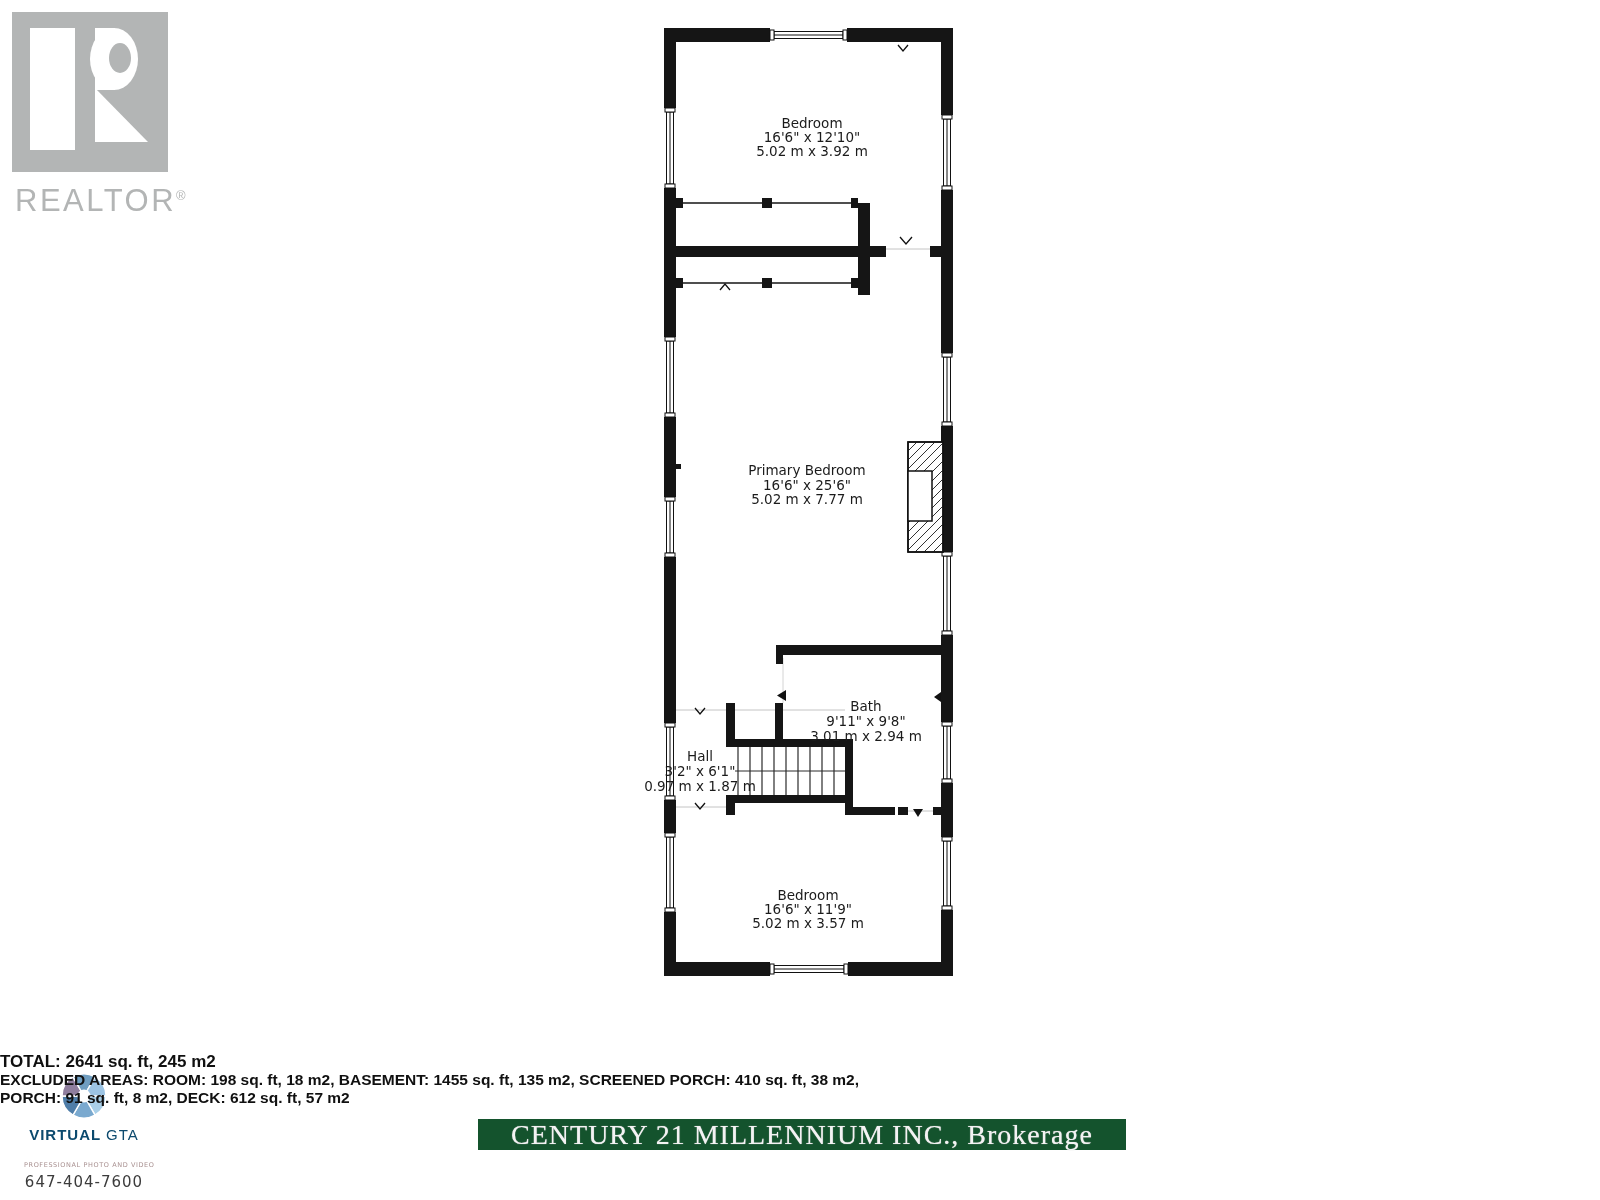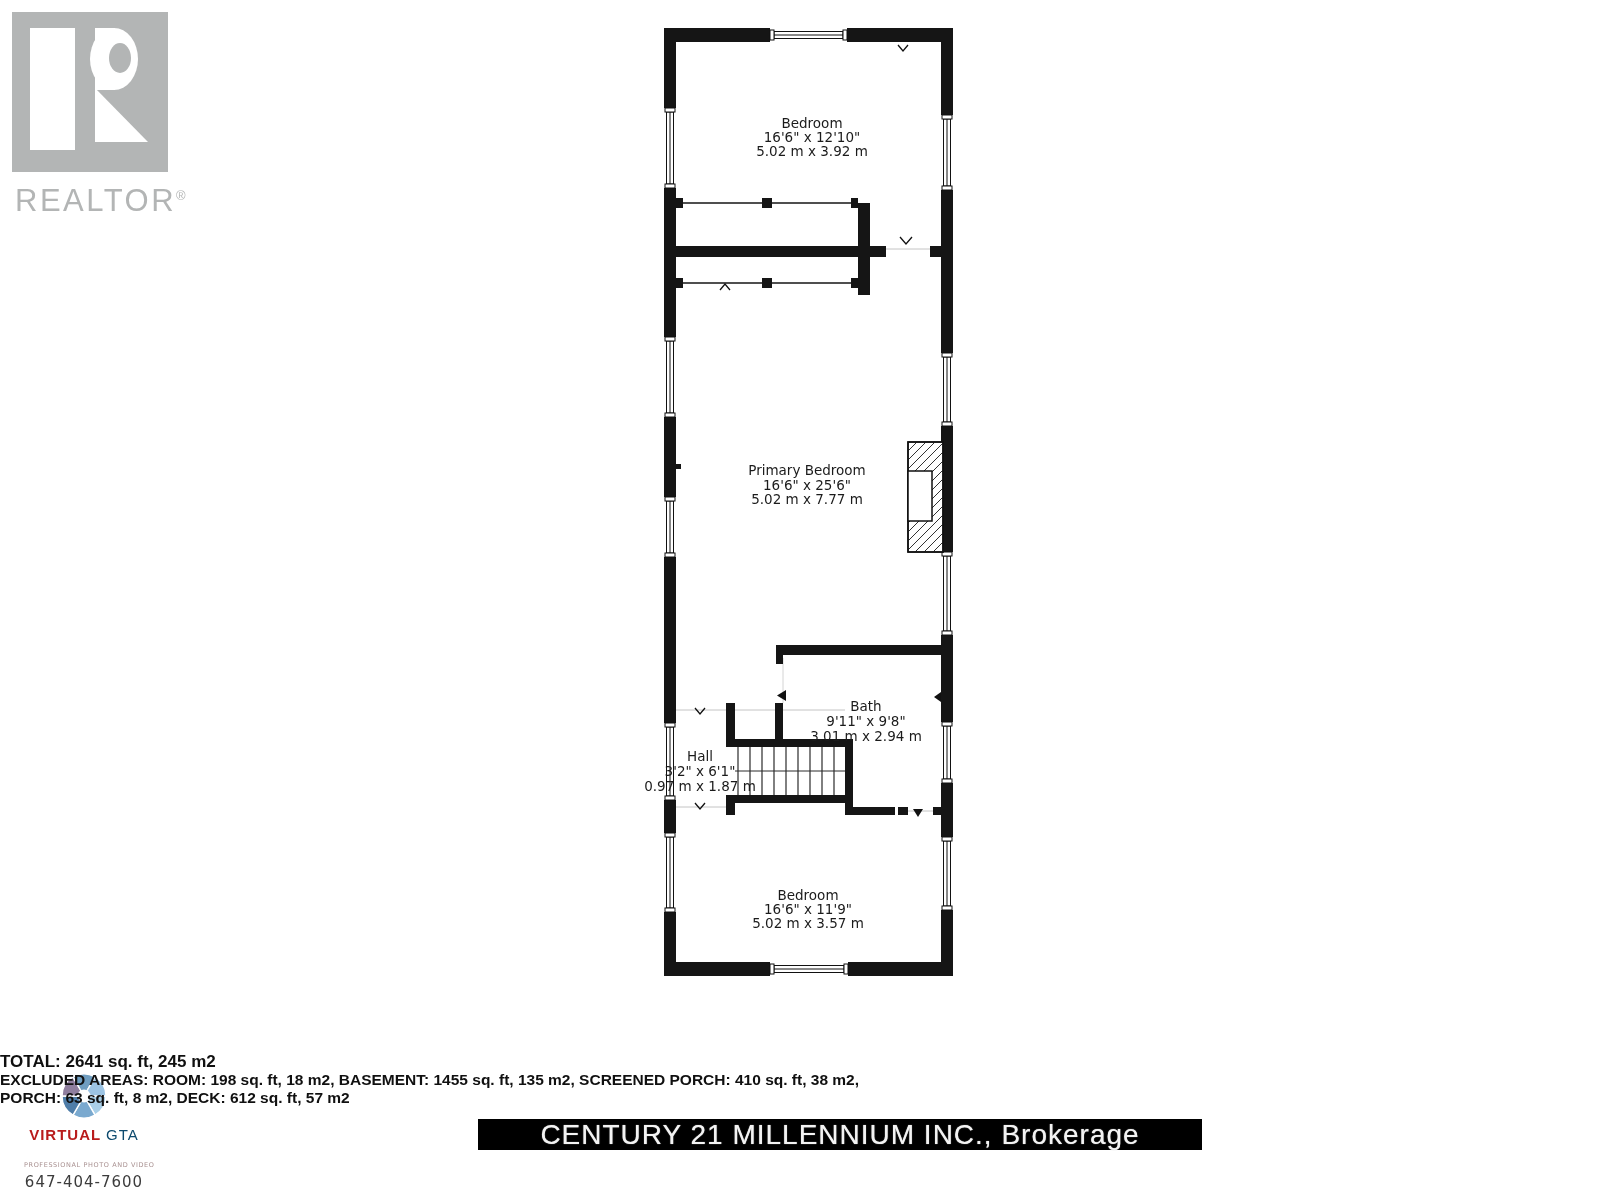--- a/index.html
+++ b/index.html
@@ -7,34 +7,34 @@
        font-family:"DejaVu Sans",sans-serif;}
   
   #plan-svg{position:absolute;left:0;top:0;z-index:1;}
   .rm{font-family:"DejaVu Sans",sans-serif;font-size:13.5px;fill:#1b1b1b;text-anchor:middle;}
   
   .realtor{position:absolute;left:12px;top:12px;z-index:2;}
   .realtor-text{margin-top:7px;margin-left:3px;font-family:"Liberation Sans",sans-serif;
        font-size:31px;letter-spacing:2.5px;color:#b3b5b5;font-weight:400;}
   .realtor-text sup{font-size:13px;letter-spacing:0;}
   
-  .watermark{position:absolute;left:478px;top:1119px;width:724px;height:31px;background:#000000;
+  .watermark{position:absolute;left:478px;top:1119px;width:648px;height:31px;background:#14532d;
        z-index:2;display:flex;align-items:center;justify-content:center;white-space:nowrap;
-       font-family:Liberation Sans, sans-serif;font-size:28px;color:#f3f3f3;letter-spacing:1px;
+       font-family:Liberation Serif, serif;font-size:28px;color:#f3f3f3;letter-spacing:1px;
        text-shadow:0 0 1px #c0c0c0;}
   
   .footer{position:absolute;top:1052px;left:0;width:1590px;text-align:left;z-index:3;
        font-family:"Liberation Sans",sans-serif;font-weight:bold;color:#101010;}
   .f-total{font-size:17px;line-height:19px;}
   .f-line{font-size:15.5px;line-height:18px;}
   
   .vgta{position:absolute;left:24px;top:1072px;width:120px;z-index:2;text-align:center;}
   .vgta-brand{margin-top:2px;font-family:"Liberation Sans",sans-serif;font-size:15px;
        font-weight:bold;letter-spacing:1px;white-space:nowrap;}
-  .vgta-primary{color:#b91c1c;}
+  .vgta-primary{color:#0c4a6e;}
   .vgta-secondary{color:#0c4a6e;font-weight:normal;}
   .vgta-tagline{font-size:6.5px;color:#a89090;letter-spacing:.6px;margin-top:18px;white-space:nowrap;}
   .vgta-phone{margin-top:4px;font-family:"DejaVu Sans",sans-serif;font-size:15px;color:#3c3c3c;
        letter-spacing:1px;white-space:nowrap;}
 </style>
 </head>
 <body>
 
 <svg id="plan-svg" width="1600" height="1200" viewBox="0 0 1600 1200">
   <defs>
@@ -240,21 +240,21 @@
     <polygon points="83,76 136,130 83,130" fill="#fff"></polygon>
   </svg>
   <div class="realtor-text"><span>REALTOR</span><sup>®</sup></div>
 </div>
 
 <div class="watermark">CENTURY 21 MILLENNIUM INC., Brokerage</div>
 
 <div class="footer">
   <div class="f-total">TOTAL: 2641 sq. ft, 245 m2</div>
   <div class="f-line">EXCLUDED AREAS: ROOM: 198 sq. ft, 18 m2, BASEMENT: 1455 sq. ft, 135 m2, SCREENED PORCH: 410 sq. ft, 38 m2,</div>
-  <div class="f-line">PORCH: 63 sq. ft, 8 m2, DECK: 612 sq. ft, 57 m2</div>
+  <div class="f-line">PORCH: 91 sq. ft, 8 m2, DECK: 612 sq. ft, 57 m2</div>
 </div>
 
 <div class="vgta">
   <svg width="48" height="48" viewBox="0 0 48 48">
     <g stroke="#fff" stroke-width="1.4">
       <path d="M24,24 L46,24 A22,22 0 0 1 35,43.05 Z" fill="#a9cfe8"></path>
       <path d="M24,24 L46,24 A22,22 0 0 1 35,43.05 Z" fill="#7aa9cf" transform="rotate(60 24 24)"></path>
       <path d="M24,24 L46,24 A22,22 0 0 1 35,43.05 Z" fill="#4f7da8" transform="rotate(120 24 24)"></path>
       <path d="M24,24 L46,24 A22,22 0 0 1 35,43.05 Z" fill="#8f7e9e" transform="rotate(180 24 24)"></path>
       <path d="M24,24 L46,24 A22,22 0 0 1 35,43.05 Z" fill="#6f9dc0" transform="rotate(240 24 24)"></path>

